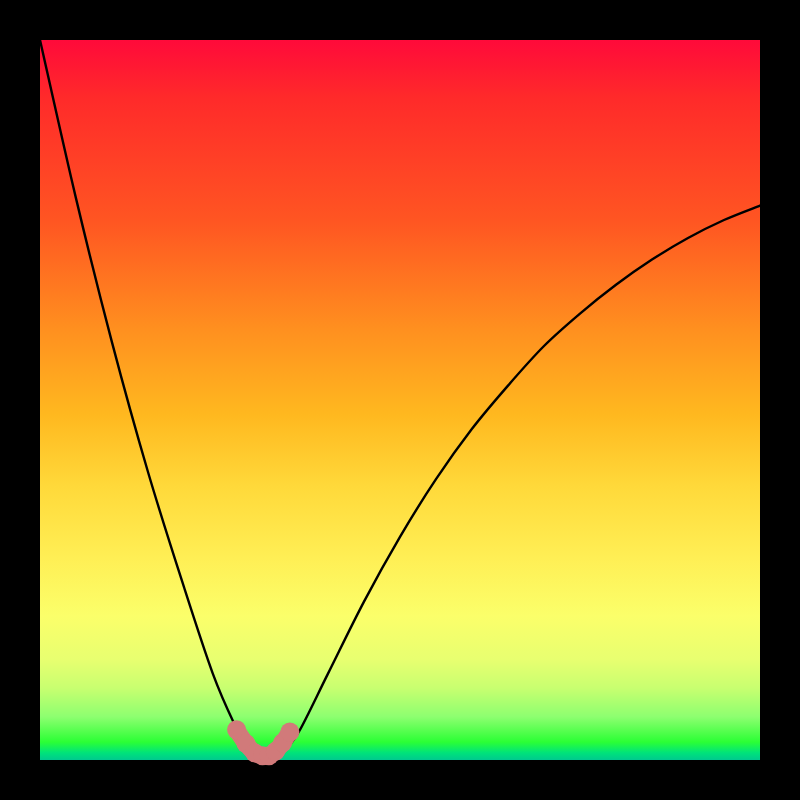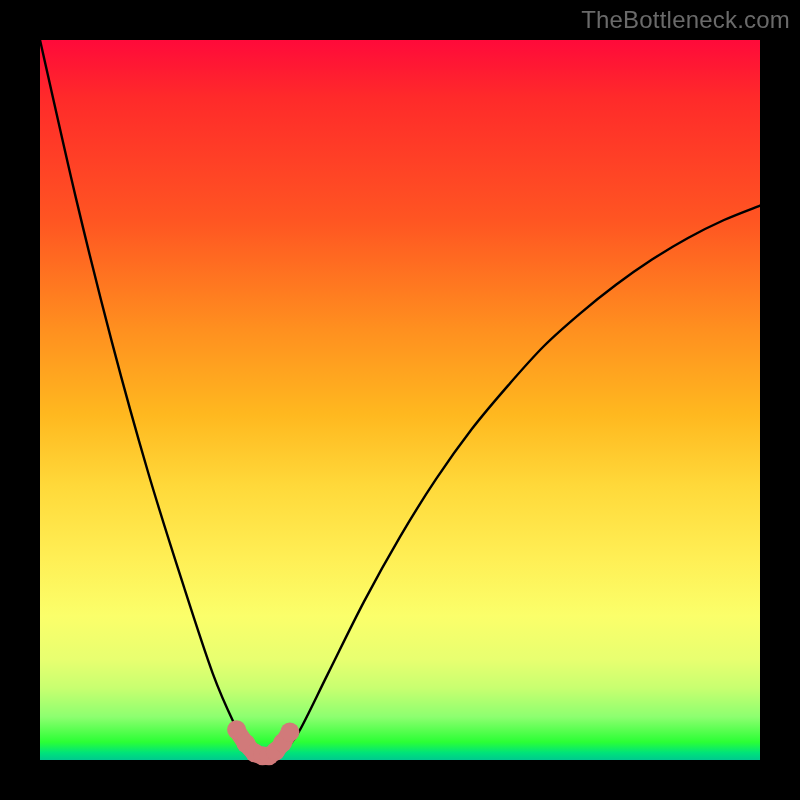--- a/index.html
+++ b/index.html
@@ -58,21 +58,20 @@
     top: 0;
     width: 720px;
     height: 720px;
     overflow: visible;
   }
 </style>
 </head>
 <body>
 
 <div class="frame">
-  <div class="watermark">TheBottleneck.com</div>
 
   <div class="plot">
     <svg class="curve" viewBox="0 0 720 720" preserveAspectRatio="none">
       <path id="curve-path" fill="none" stroke="#000000" stroke-width="2.4" stroke-linecap="round" stroke-linejoin="round" d="M 0 0 C 6 26.399999999999995, 24 107.99999999999997, 36 158.39999999999998 C 48 208.79999999999998, 60 256.8, 72 302.40000000000003 C 84 348.00000000000006, 96 391.2, 108 432 C 120 472.8, 133.2 513.6, 144 547.2 C 154.8 580.8000000000001, 164.39999999999998 610.8000000000001, 172.79999999999998 633.6 C 181.2 656.4, 188.4 671.4, 194.4 684 C 200.4 696.6, 204.6 703.8000000000001, 208.79999999999998 709.2 C 212.99999999999997 714.6, 216 715.2, 219.6 716.4 C 223.2 717.5999999999999, 226.2 717.5999999999999, 230.4 716.4 C 234.60000000000002 715.2, 240 713.4000000000001, 244.8 709.2 C 249.60000000000002 705, 252 703.8000000000001, 259.2 691.2 C 266.4 678.6, 277.2 655.2, 288 633.6 C 298.8 612, 312 584.4, 324 561.6 C 336 538.8000000000001, 348 517.2, 360 496.8 C 372 476.4, 384.00000000000006 457.2, 396.00000000000006 439.2 C 408.00000000000006 421.2, 420 404.40000000000003, 432 388.8 C 444 373.2, 456 359.4, 468 345.59999999999997 C 480 331.79999999999995, 491.99999999999994 318.00000000000006, 503.99999999999994 306.00000000000006 C 516 294.00000000000006, 528 283.80000000000007, 540 273.6 C 552 263.4, 564 253.79999999999995, 576 244.79999999999995 C 588 235.79999999999995, 600 227.4, 612 219.60000000000002 C 624 211.80000000000004, 636 204.6, 648 198 C 660 191.4, 672 185.4, 684 180 C 696 174.6, 714 168.00000000000003, 720 165.60000000000002"></path>
       <path id="marker-path" fill="none" stroke-linecap="round" stroke-linejoin="round" d="M 196.56 689.76 C 198.43200000000002 692.496, 202.32000000000002 698.8320000000001, 205.92000000000002 703.44 C 209.52 708.048, 211.24800000000002 710.352, 214.56 712.8 C 217.87199999999999 715.2479999999999, 219.6 715.1039999999999, 222.48 715.68 C 225.35999999999999 716.256, 226.368 716.544, 228.96 715.68 C 231.55200000000002 714.8159999999999, 232.704 713.952, 235.44 711.36 C 238.176 708.768, 239.76000000000002 706.6080000000001, 242.64000000000001 702.72 C 245.52 698.832, 248.40000000000003 694.0799999999999, 249.84000000000003 691.92" stroke="#d17a7a" stroke-width="17"></path>
       <g id="marker-dots">
           <circle cx="196.56" cy="689.76" r="9.5" fill="#d17a7a" stroke="#b85b5b" stroke-width="0"></circle>
           <circle cx="205.92000000000002" cy="703.44" r="9.5" fill="#d17a7a" stroke="#b85b5b" stroke-width="0"></circle>
           <circle cx="214.56" cy="712.8" r="9.5" fill="#d17a7a" stroke="#b85b5b" stroke-width="0"></circle>
           <circle cx="222.48" cy="715.68" r="9.5" fill="#d17a7a" stroke="#b85b5b" stroke-width="0"></circle>

